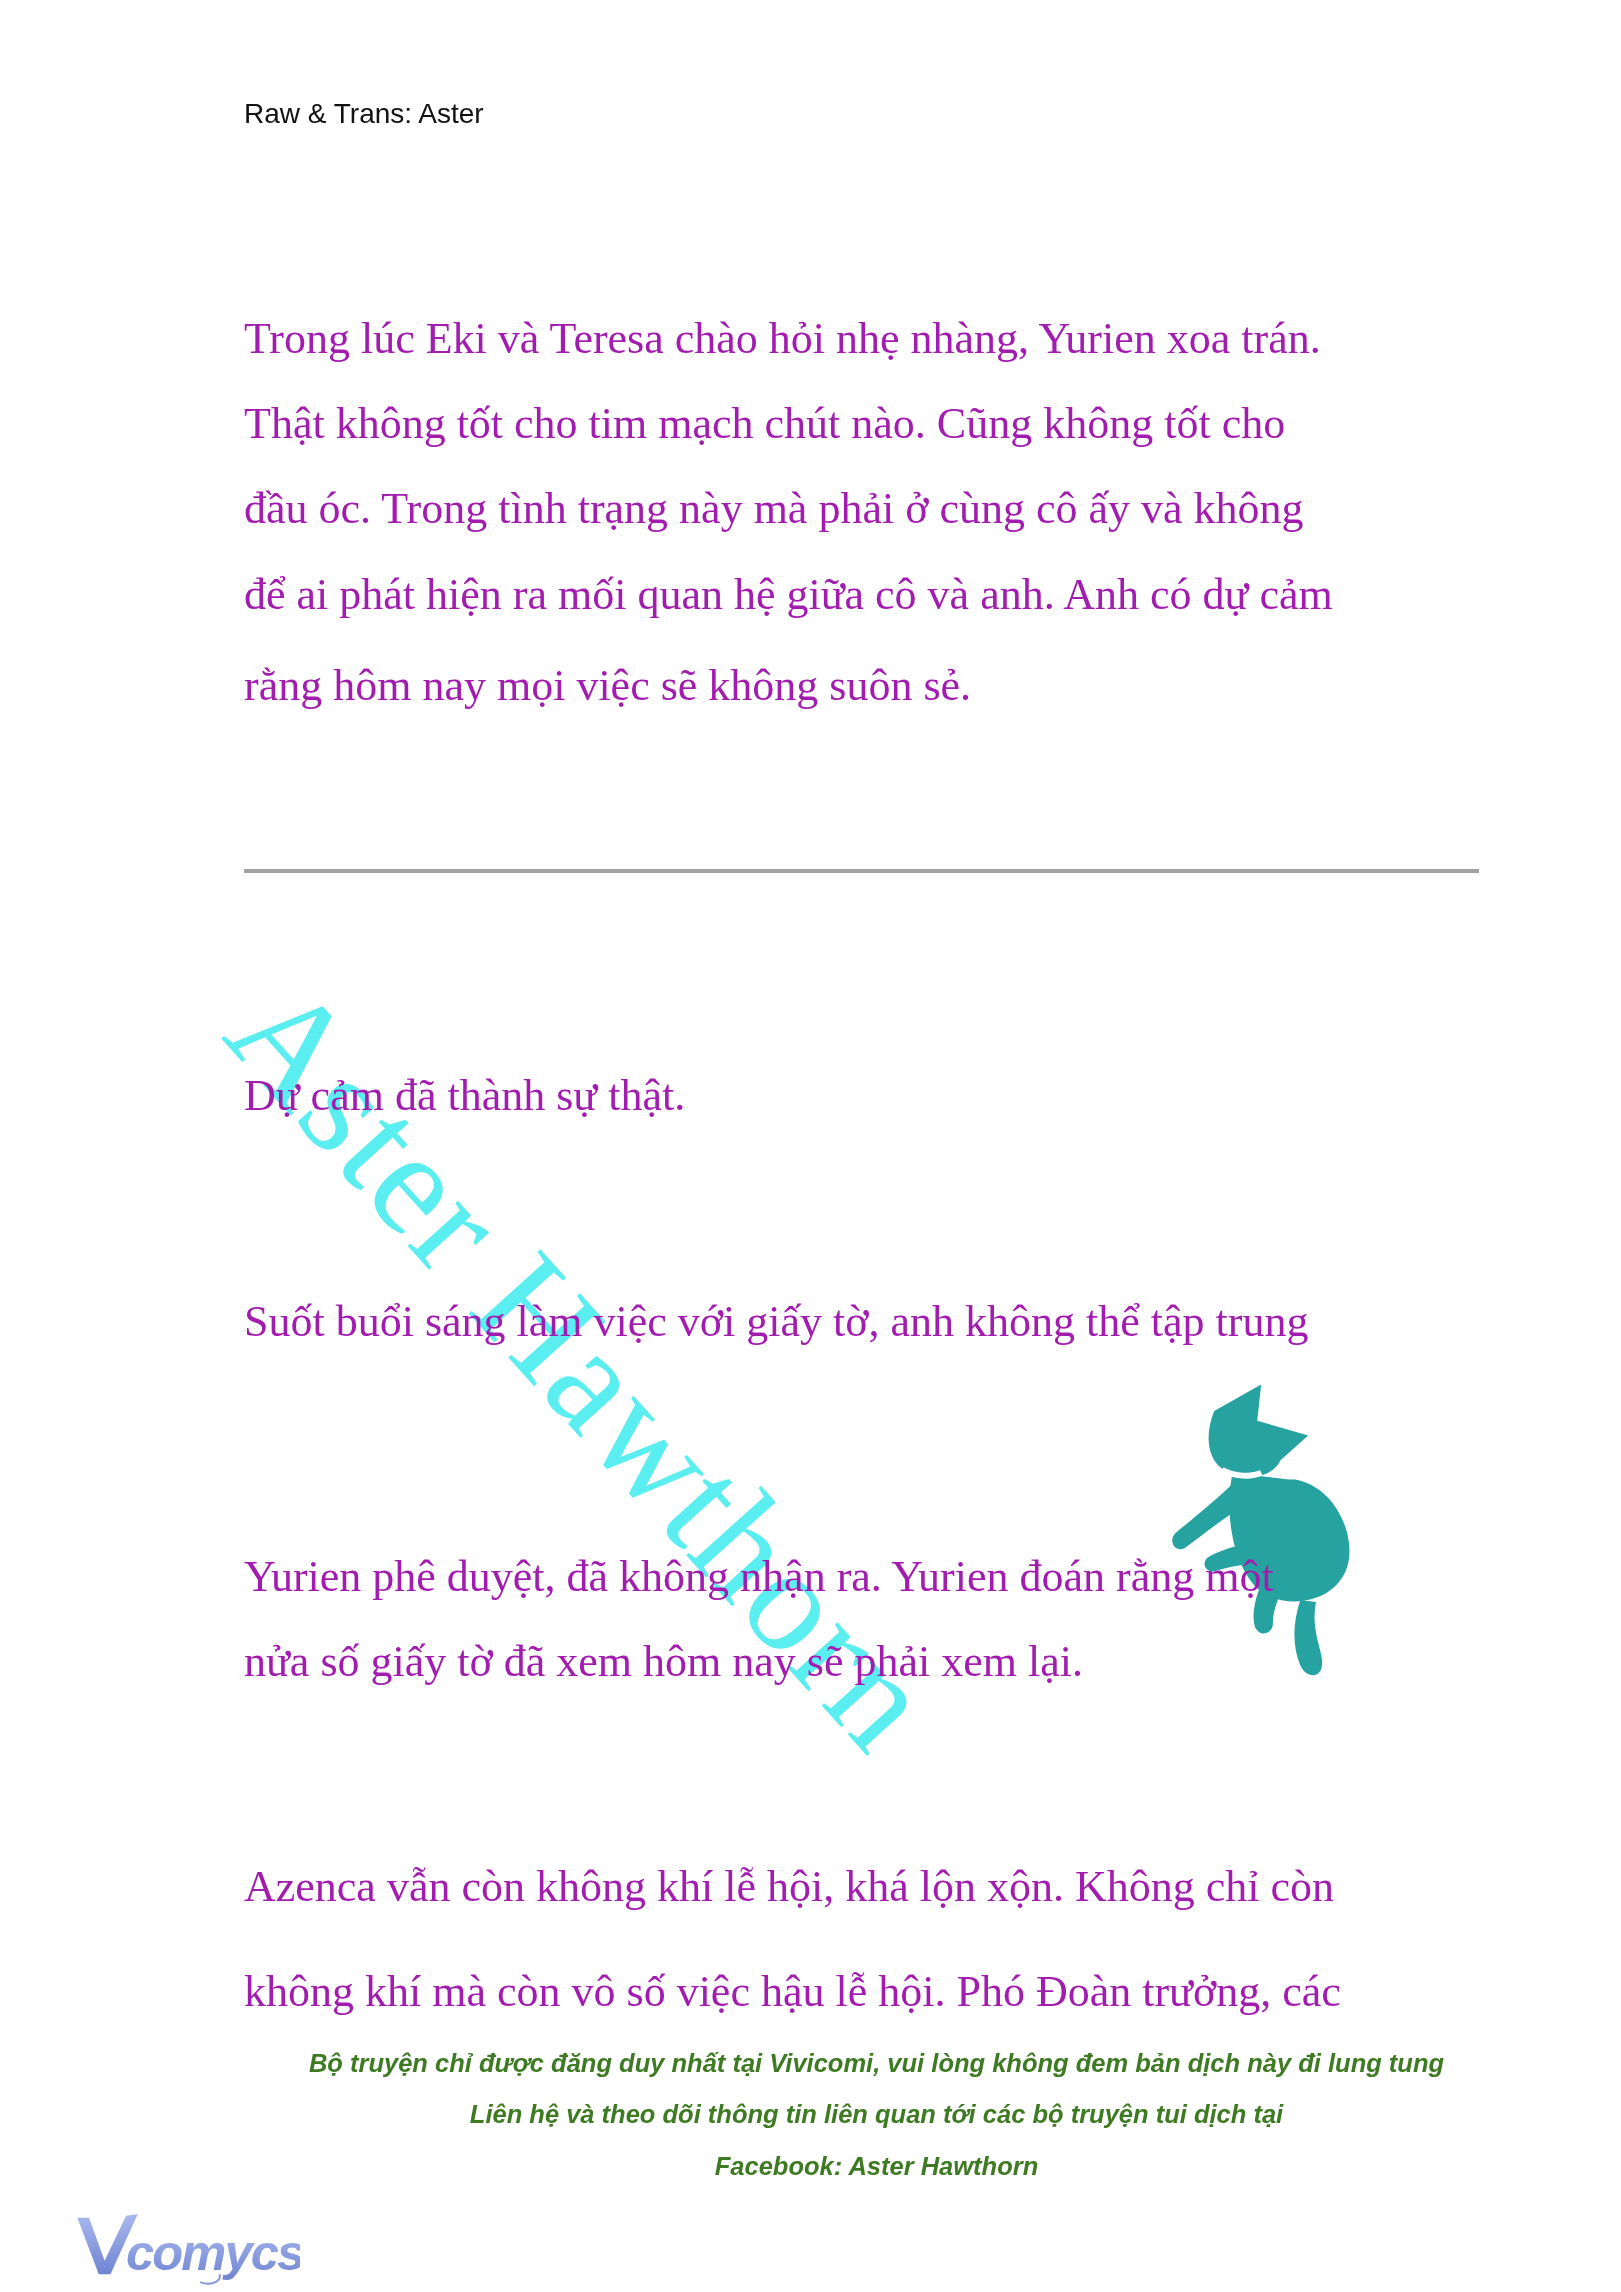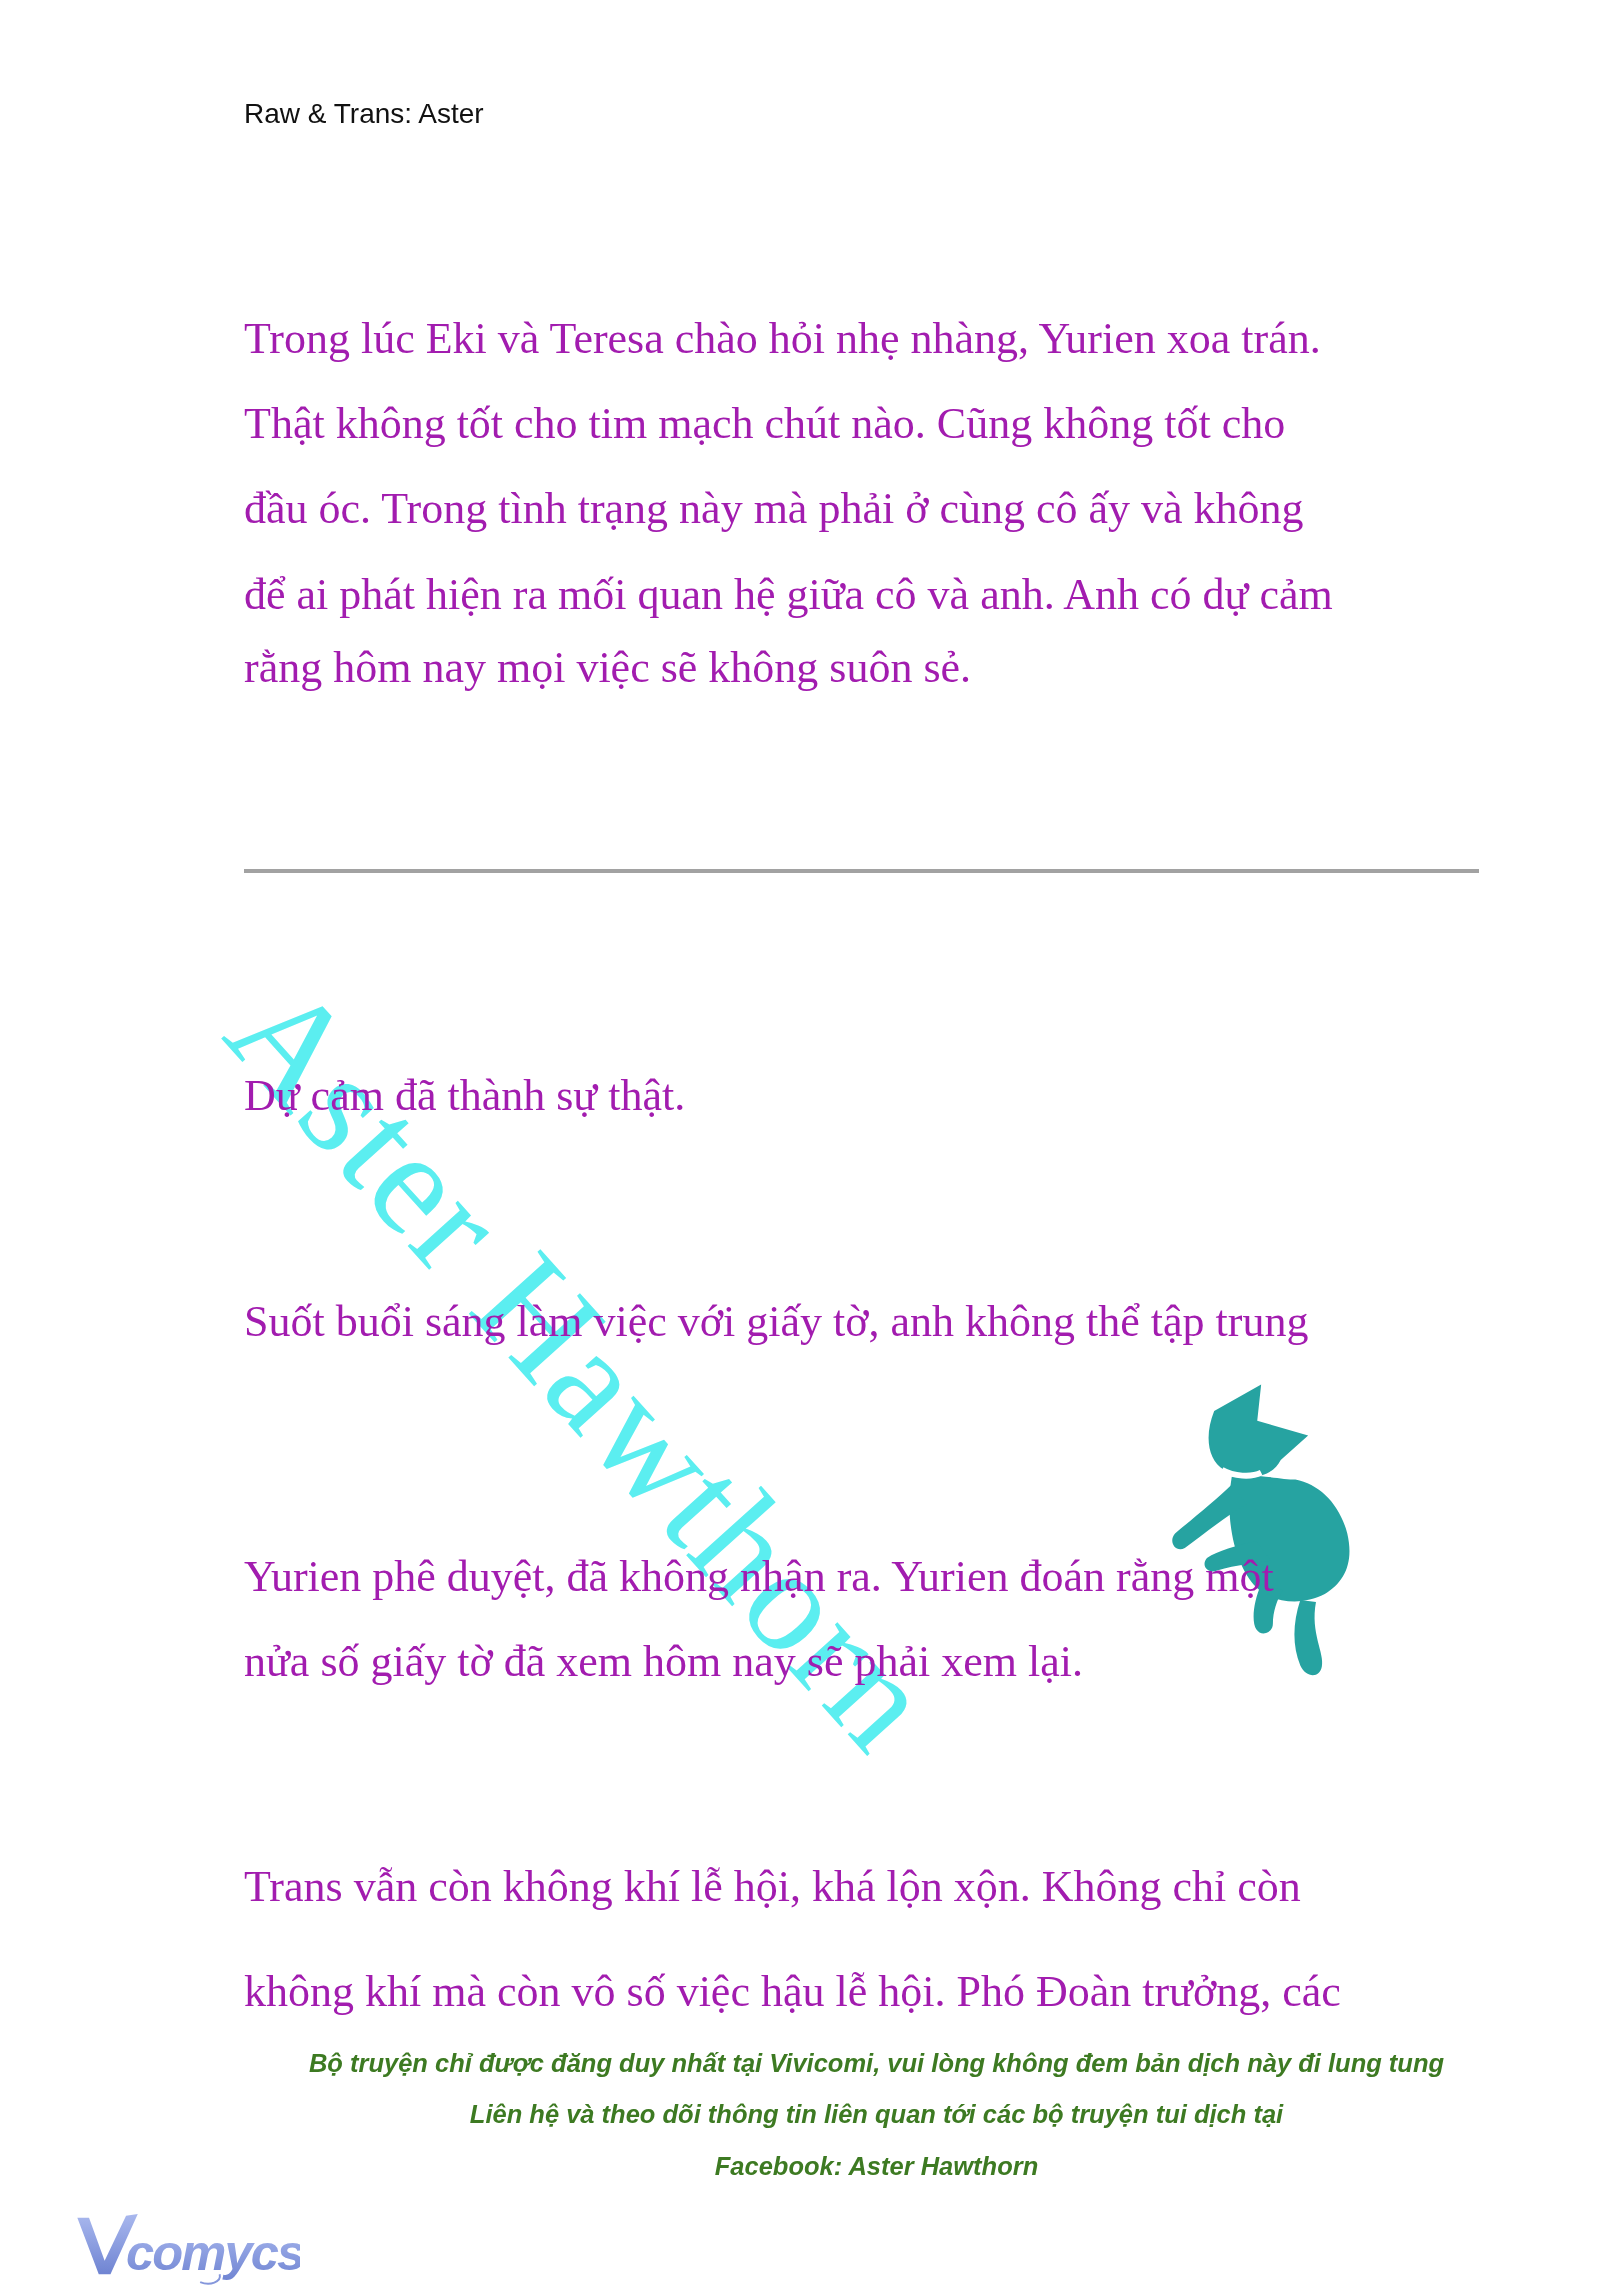--- a/index.html
+++ b/index.html
@@ -64,29 +64,29 @@
       <path d="M140 238 C132 262 132 285 140 305 C146 318 160 318 162 306 C165 292 150 272 156 240 Z"></path>
     </g>
     <path d="M60 105 C72 112 90 113 100 108" stroke="#ffffff" stroke-width="6" fill="none"></path>
   </svg>
 
   <div class="text-layer">
     <div class="line" style="top:309px">Trong lúc Eki và Teresa chào hỏi nhẹ nhàng, Yurien xoa trán.</div>
     <div class="line" style="top:394px">Thật không tốt cho tim mạch chút nào. Cũng không tốt cho</div>
     <div class="line" style="top:479px">đầu óc. Trong tình trạng này mà phải ở cùng cô ấy và không</div>
     <div class="line" style="top:565px">để ai phát hiện ra mối quan hệ giữa cô và anh. Anh có dự cảm</div>
-    <div class="line" style="top:638px">rằng hôm nay mọi việc sẽ không suôn sẻ.</div>
+    <div class="line" style="top:656px">rằng hôm nay mọi việc sẽ không suôn sẻ.</div>
 
     <div class="line" style="top:1066px">Dự cảm đã thành sự thật.</div>
 
     <div class="line" style="top:1292px">Suốt buổi sáng làm việc với giấy tờ, anh không thể tập trung</div>
     <div class="line" style="top:1547px">Yurien phê duyệt, đã không nhận ra. Yurien đoán rằng một</div>
     <div class="line" style="top:1632px">nửa số giấy tờ đã xem hôm nay sẽ phải xem lại.</div>
 
-    <div class="line" style="top:1857px">Trans vẫn còn không khí lễ hội, khá lộn xộn. Không chỉ còn</div>
+    <div class="line" style="top:1857px">Azenca vẫn còn không khí lễ hội, khá lộn xộn. Không chỉ còn</div>
     <div class="line" style="top:1962px">không khí mà còn vô số việc hậu lễ hội. Phó Đoàn trưởng, các</div>
   </div>
 
   <div class="separator"></div>
 
   <div class="footer-line" style="top:2049px">Bộ truyện chỉ được đăng duy nhất tại Vivicomi, vui lòng không đem bản dịch này đi lung tung</div>
   <div class="footer-line" style="top:2100px">Liên hệ và theo dõi thông tin liên quan tới các bộ truyện tui dịch tại</div>
   <div class="footer-line" style="top:2152px">Facebook: Aster Hawthorn</div>
 
   <svg class="logo" viewBox="0 0 230 80" xmlns="http://www.w3.org/2000/svg">

